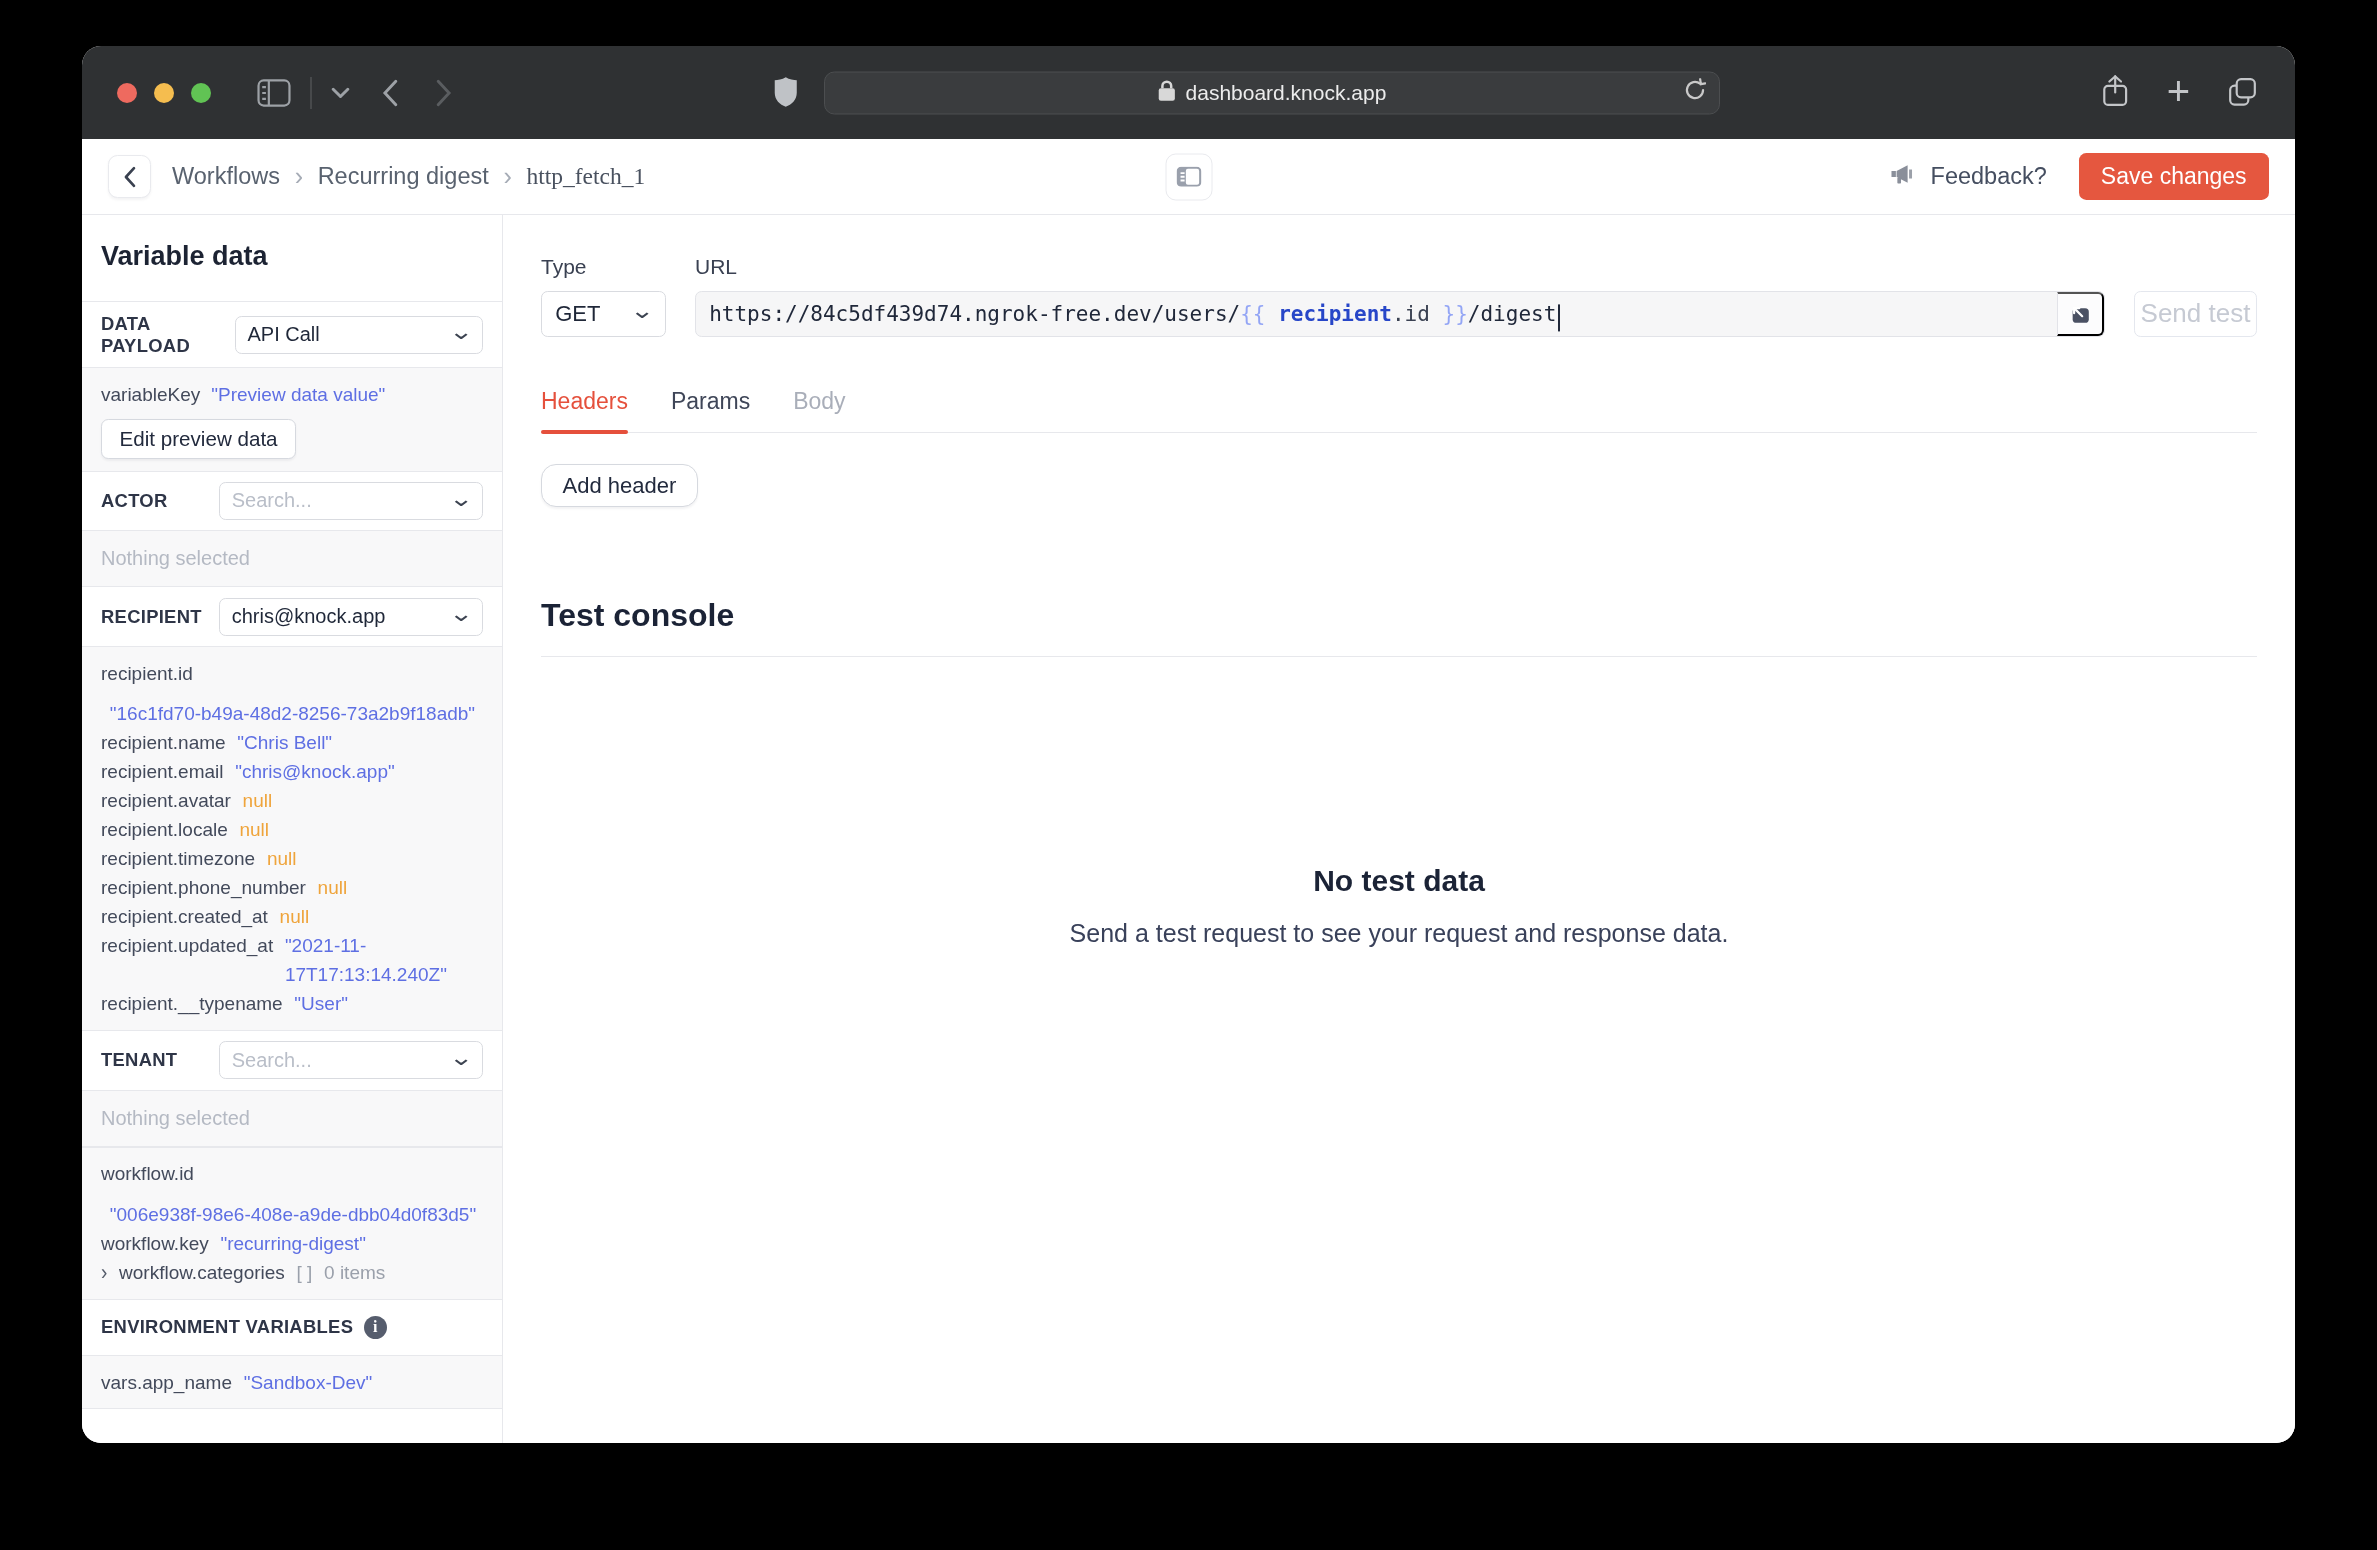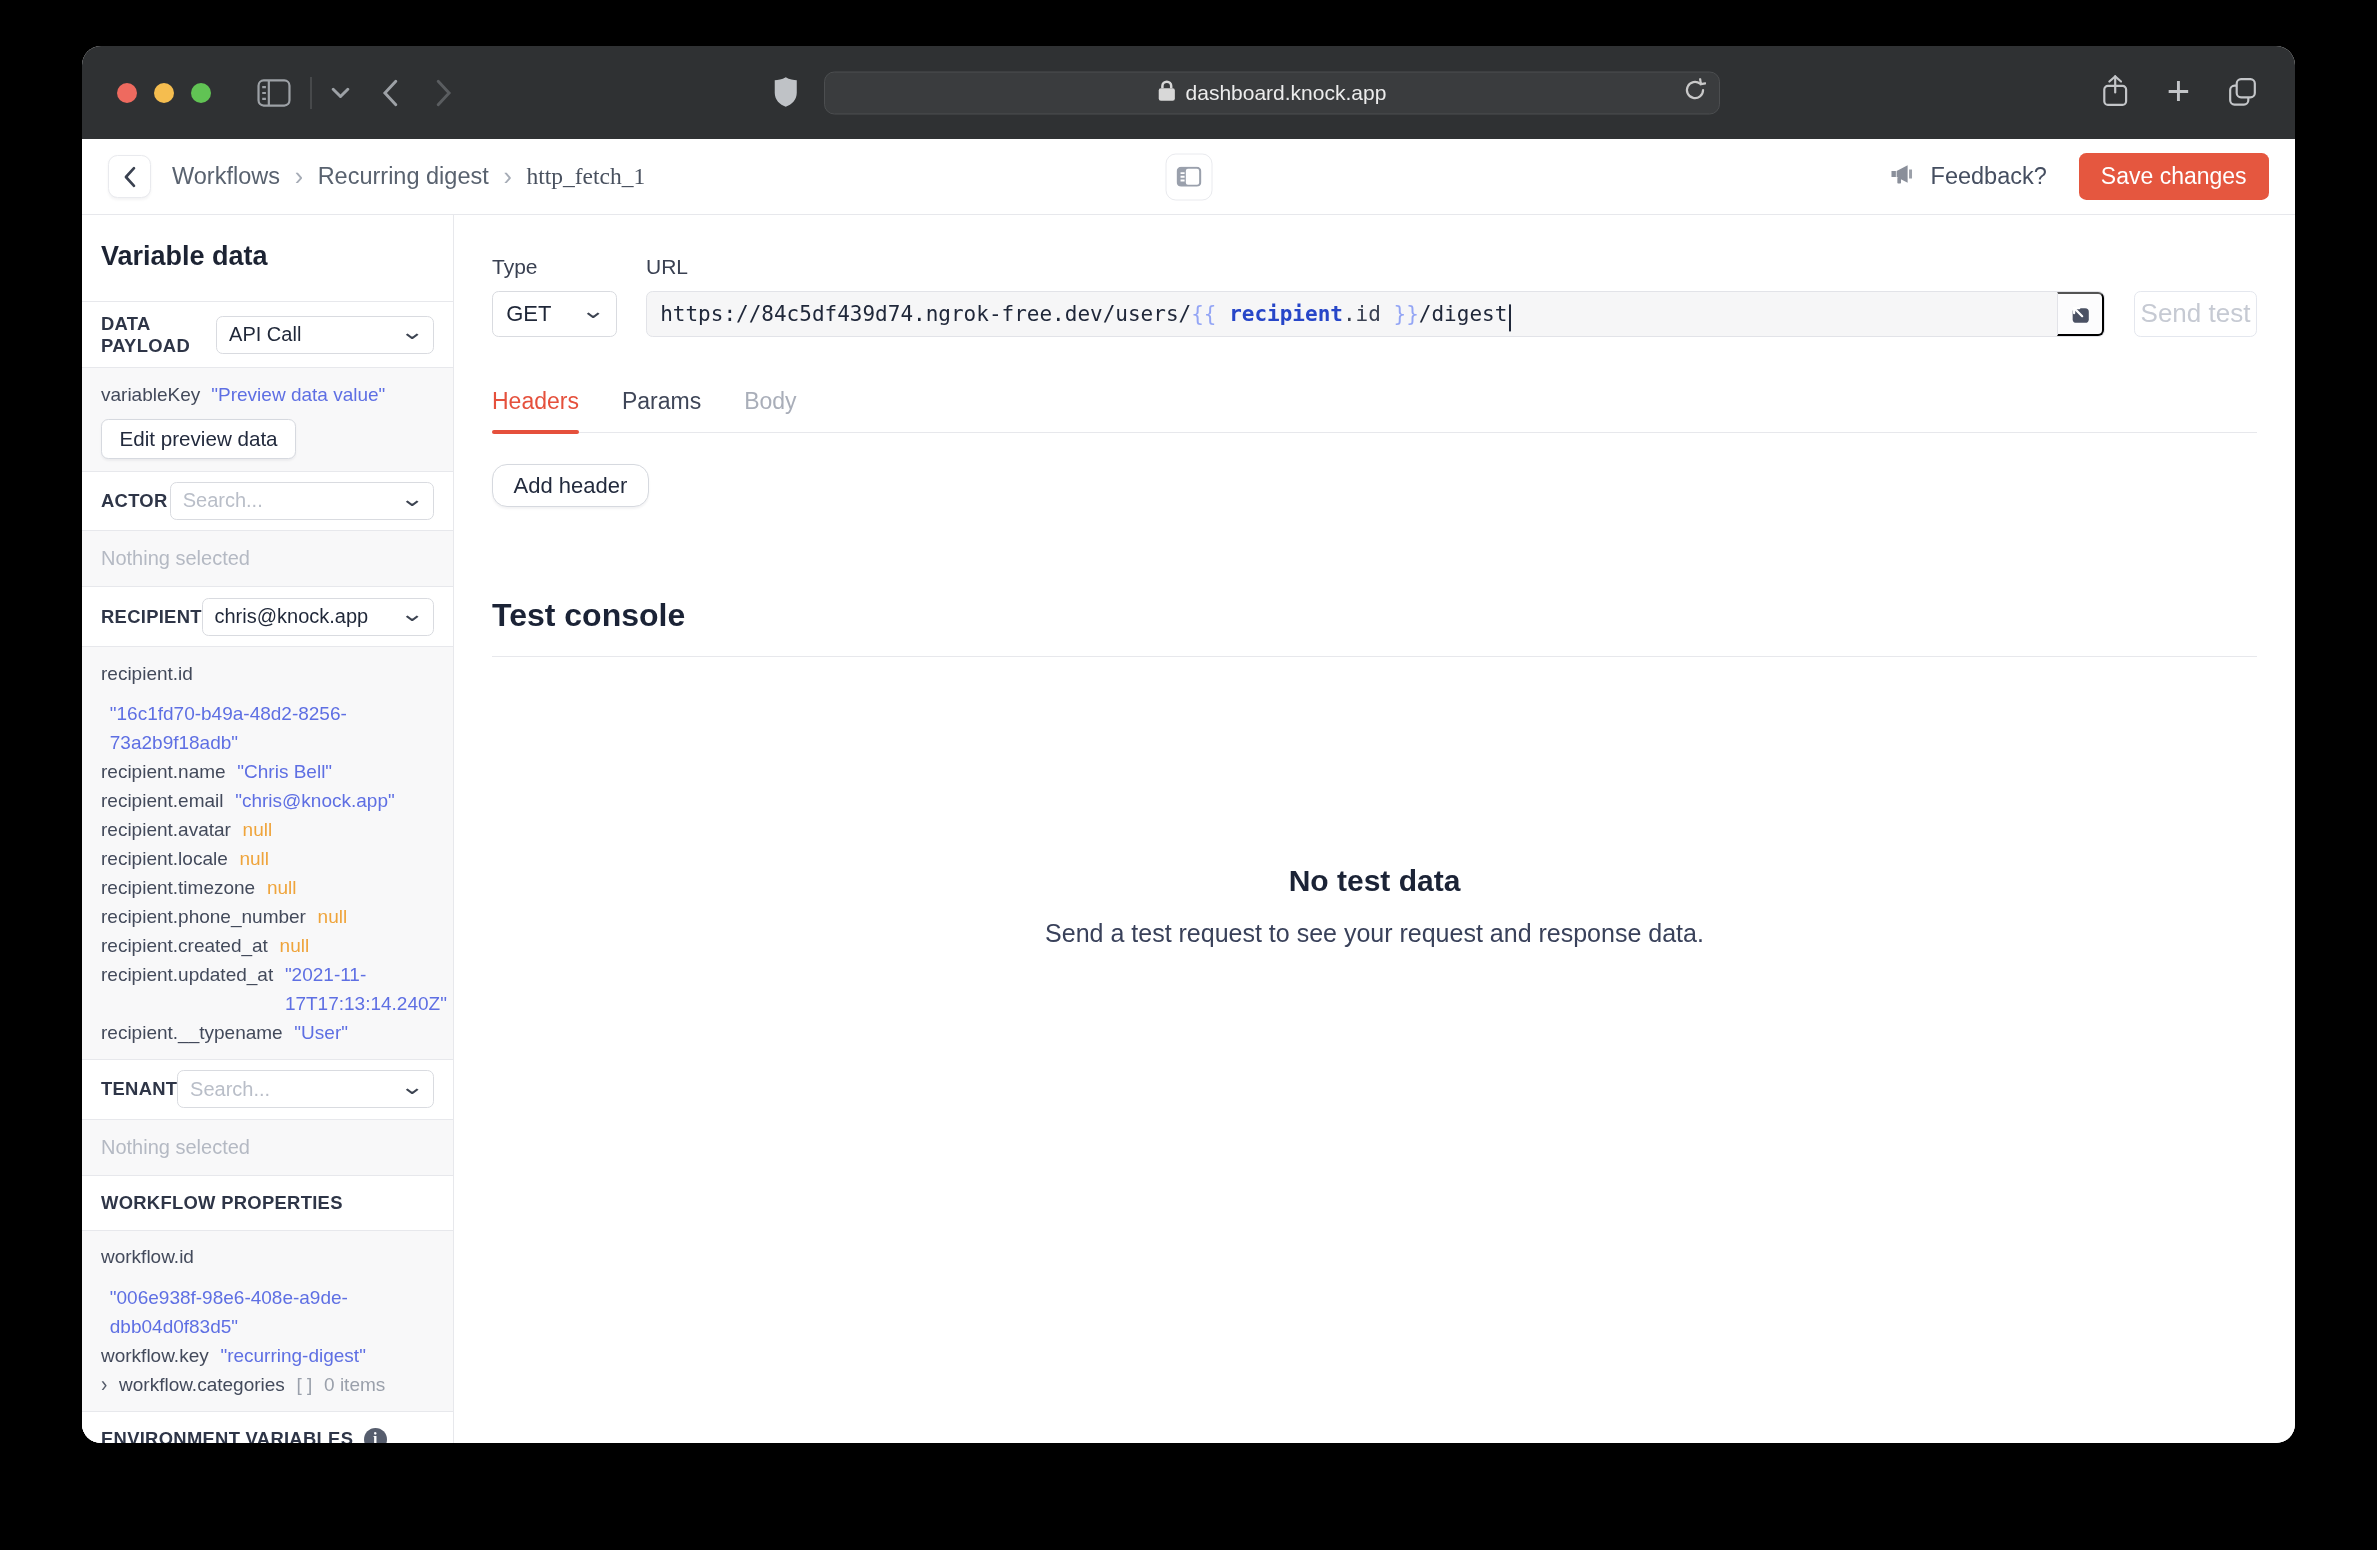--- a/index.html
+++ b/index.html
@@ -43,21 +43,21 @@
   .pagebar-right { position:absolute; right:26.4px; display:flex; align-items:center; gap:32px; }
   .feedback { display:flex; align-items:center; gap:17px; font-size:23.5px; color:#454e60; }
   .feedback .ic { color:#8a8f9a; }
   .savebtn { background:#e5573f; color:#fff; font-size:23px; font-weight:500; border:none;
              border-radius:7.3px; height:47px; padding:0 22px; }
 
   
   .appbody { flex:1 1 auto; display:flex; min-height:0; }
 
   
-  .sidebar { width:372px; flex:0 0 auto; border-right:1.5px solid #e7e8ec; overflow:hidden; background:#fff; }
+  .sidebar { width:421px; flex:0 0 auto; border-right:1.5px solid #e7e8ec; overflow:hidden; background:#fff; }
   .side-title { padding:26.4px 19px 29px; font-size:27px; font-weight:600; color:#1c2333; border-bottom:1.5px solid #e7e8ec; }
   .side-row { display:flex; align-items:center; justify-content:space-between; padding:10.3px 19px; background:#fff; }
   .side-label { font-size:18.4px; font-weight:600; letter-spacing:0.3px; color:#2e3547; }
   .side-head { padding:16px 19px; background:#fff; display:flex; align-items:center; gap:10.3px; }
   .select { width:264px; height:38px; border:1.5px solid #d9dbe0; border-radius:6.6px; background:#fff;
             display:flex; align-items:center; justify-content:space-between; padding:0 11.7px;
             font-size:20px; color:#1f2738; }
   .select .ph { color:#b9bec8; }
   .chev { color:#3c4351; font-size:22px; line-height:1; transform:scaleX(1.35); margin-top:-4.4px;}
   .graybox { background:#f8f8f9; border-top:1.5px solid #e7e8ec; border-bottom:1.5px solid #e7e8ec; padding:11.7px 19px; }
@@ -355,23 +355,20 @@
           <span class="side-label">TENANT</span>
           <div class="select">
             <span class="ph">Search...</span>
             <span class="chev">⌄</span>
           </div>
         </div>
         <div class="graybox pad-lg">
           <span class="muted-note">Nothing selected</span>
         </div>
 
-        <div class="side-head">
-          <span class="side-label">WORKFLOW PROPERTIES</span>
-        </div>
         <div class="graybox">
 
             <div class="kv-row wrap">
 
               <span class="kv-key">workflow.id</span>
               <span class="kv-val t-string">"006e938f-98e6-408e-a9de-dbb04d0f83d5"</span>
 
             </div>
 
             <div class="kv-row">

